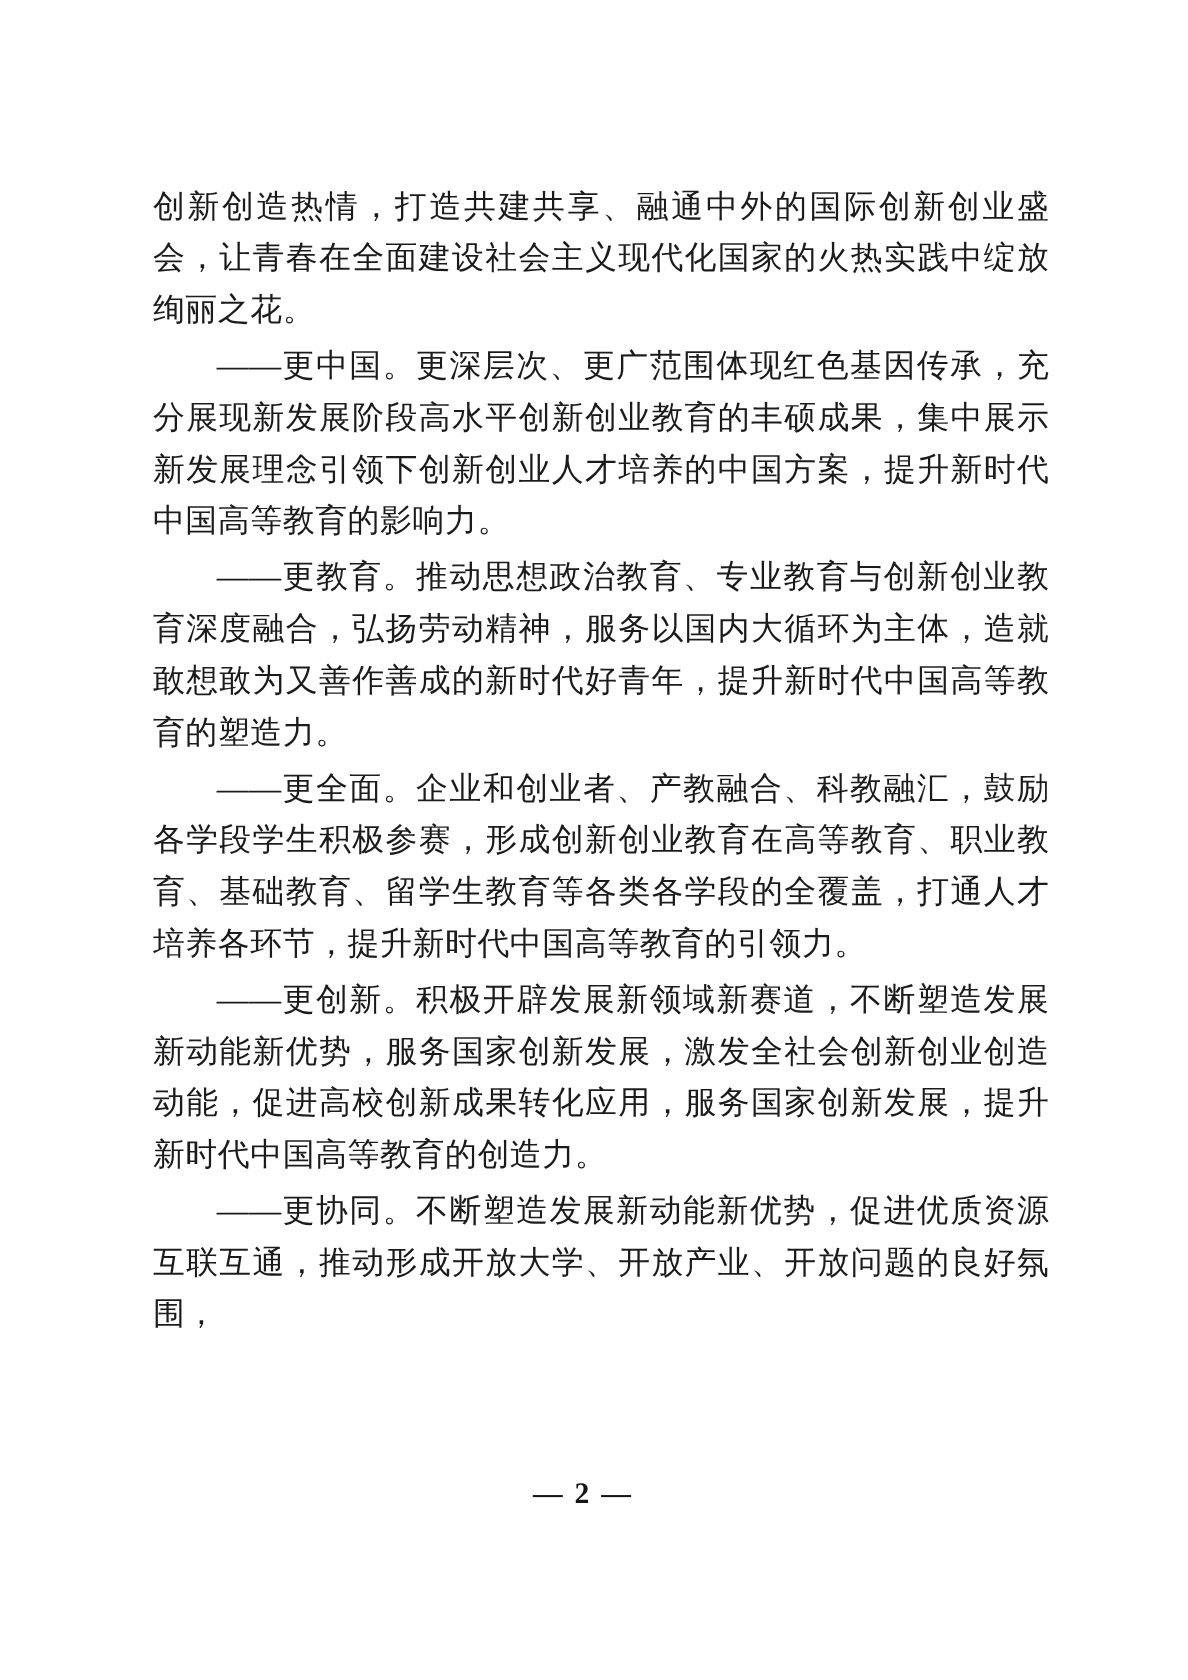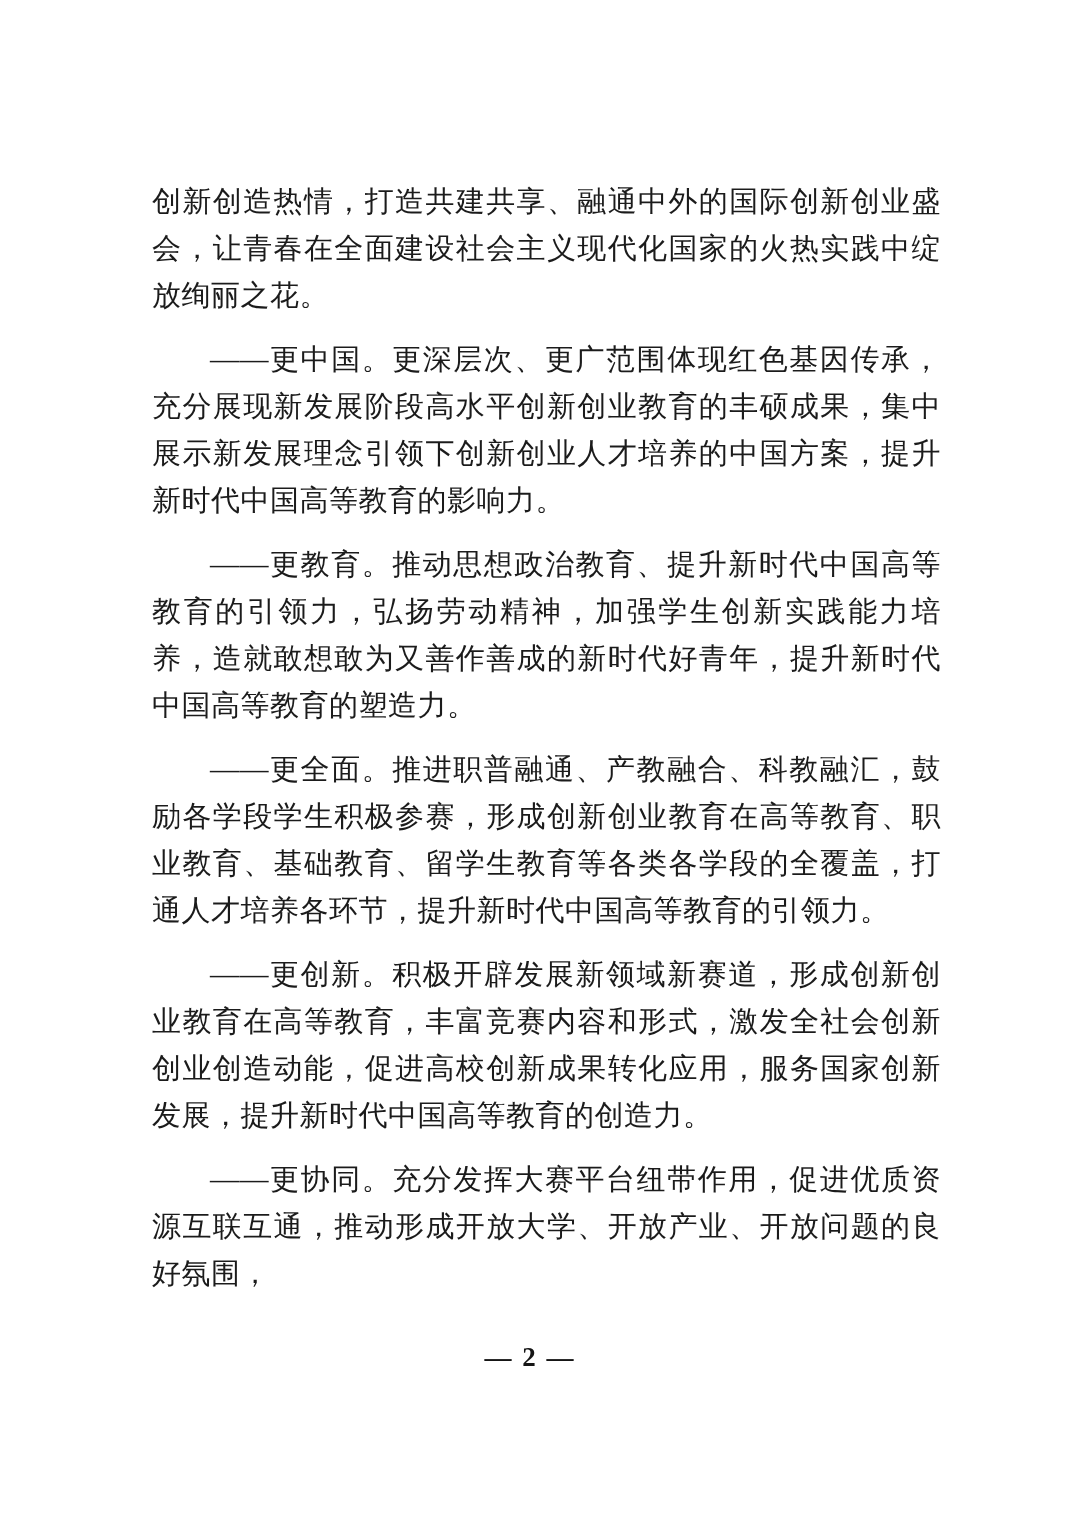--- a/index.html
+++ b/index.html
@@ -23,21 +23,21 @@
     height: 1527px;
     background: #ffffff;
   }
   .text-block {
     position: absolute;
     left: 135px;
     top: 161px;
     width: 823px;
   }
   .text-block p {
-    margin: 17px;
+    margin: 4px;
     padding: 0;
     font-size: 29px;
     line-height: 47px;
     letter-spacing: 0.5px;
     text-align: justify;
     text-justify: inter-ideograph;
     word-break: break-all;
     color: #1b1b1b;
   }
   .text-block p.indent {
@@ -57,21 +57,21 @@
   }
 </style>
 </head>
 <body>
 
 <div class="page">
 
   <div class="text-block">
     <p>创新创造热情，打造共建共享、融通中外的国际创新创业盛会，让青春在全面建设社会主义现代化国家的火热实践中绽放绚丽之花。</p>
     <p class="indent">——更中国。更深层次、更广范围体现红色基因传承，充分展现新发展阶段高水平创新创业教育的丰硕成果，集中展示新发展理念引领下创新创业人才培养的中国方案，提升新时代中国高等教育的影响力。</p>
-    <p class="indent">——更教育。推动思想政治教育、提升新时代中国高等教育的引领力，弘扬劳动精神，加强学生创新实践能力培养，造就敢想敢为又善作善成的新时代好青年，提升新时代中国高等教育的塑造力。</p>
-    <p class="indent">——更全面。推进职普融通、产教融合、科教融汇，鼓励各学段学生积极参赛，形成创新创业教育在高等教育、职业教育、基础教育、留学生教育等各类各学段的全覆盖，打通人才培养各环节，提升新时代中国高等教育的引领力。</p>
-    <p class="indent">——更创新。积极开辟发展新领域新赛道，形成创新创业教育在高等教育，丰富竞赛内容和形式，激发全社会创新创业创造动能，促进高校创新成果转化应用，服务国家创新发展，提升新时代中国高等教育的创造力。</p>
-    <p class="indent">——更协同。充分发挥大赛平台纽带作用，促进优质资源互联互通，推动形成开放大学、开放产业、开放问题的良好氛围，</p>
+    <p class="indent">——更教育。推动思想政治教育、专业教育与创新创业教育深度融合，弘扬劳动精神，服务以国内大循环为主体，造就敢想敢为又善作善成的新时代好青年，提升新时代中国高等教育的塑造力。</p>
+    <p class="indent">——更全面。企业和创业者、产教融合、科教融汇，鼓励各学段学生积极参赛，形成创新创业教育在高等教育、职业教育、基础教育、留学生教育等各类各学段的全覆盖，打通人才培养各环节，提升新时代中国高等教育的引领力。</p>
+    <p class="indent">——更创新。积极开辟发展新领域新赛道，不断塑造发展新动能新优势，服务国家创新发展，激发全社会创新创业创造动能，促进高校创新成果转化应用，服务国家创新发展，提升新时代中国高等教育的创造力。</p>
+    <p class="indent">——更协同。不断塑造发展新动能新优势，促进优质资源互联互通，推动形成开放大学、开放产业、开放问题的良好氛围，</p>
   </div>
 
   <div class="page-number">— 2 —</div>
 
 </div>
 
 </body></html>

